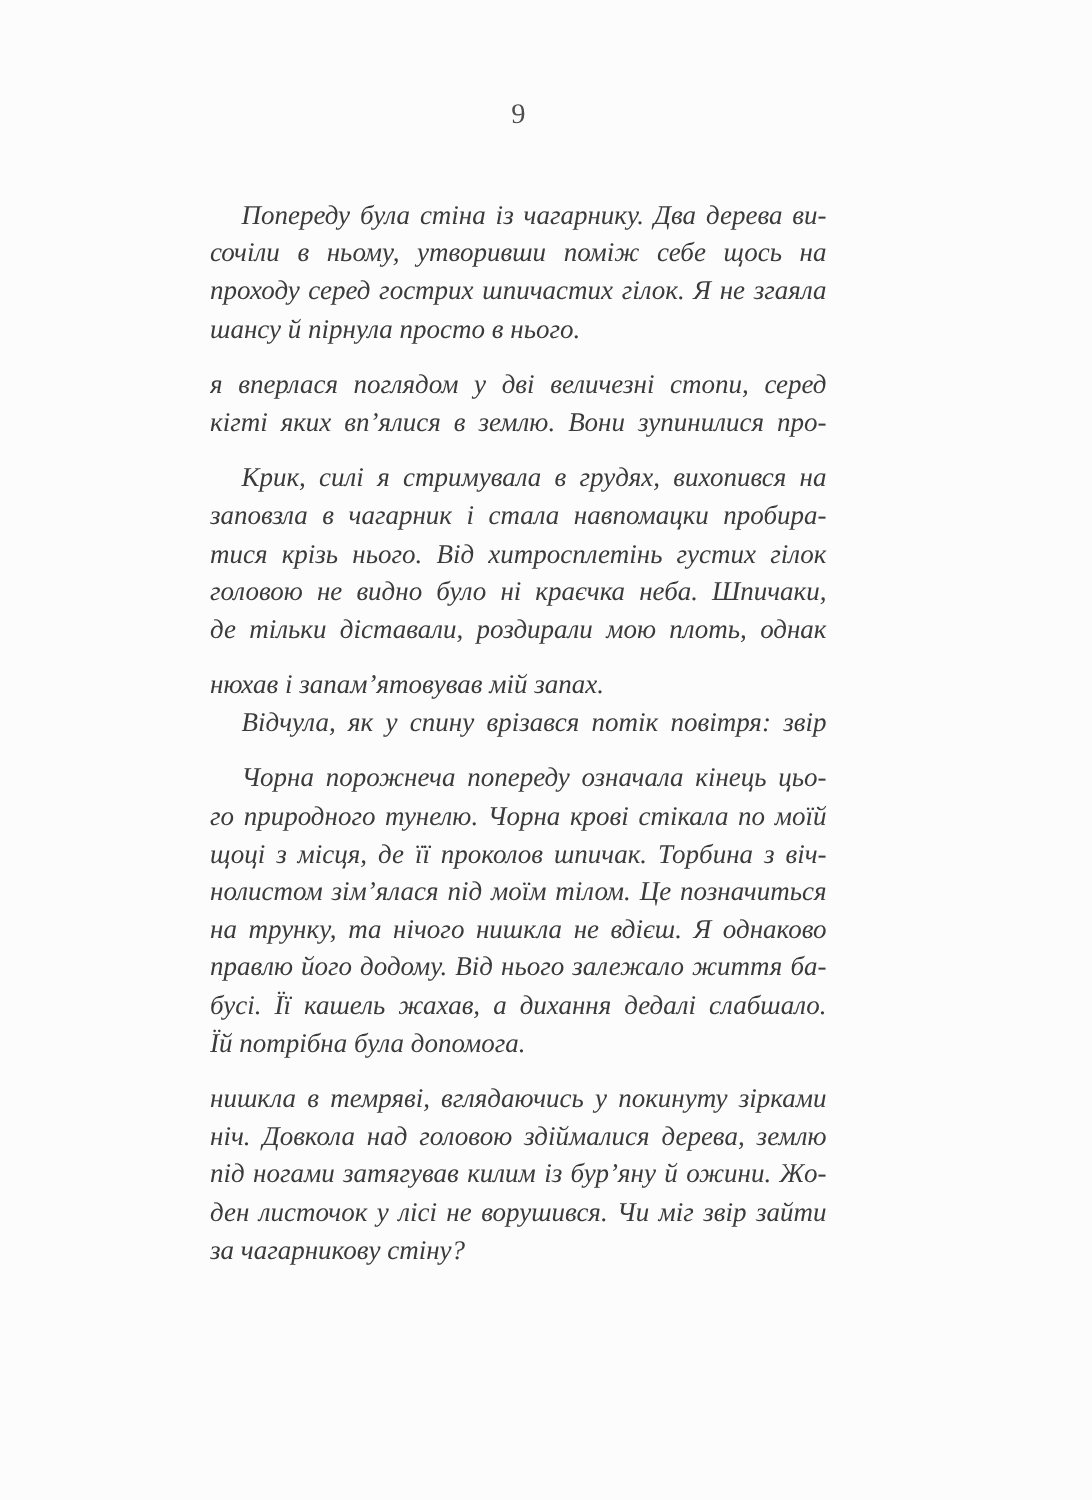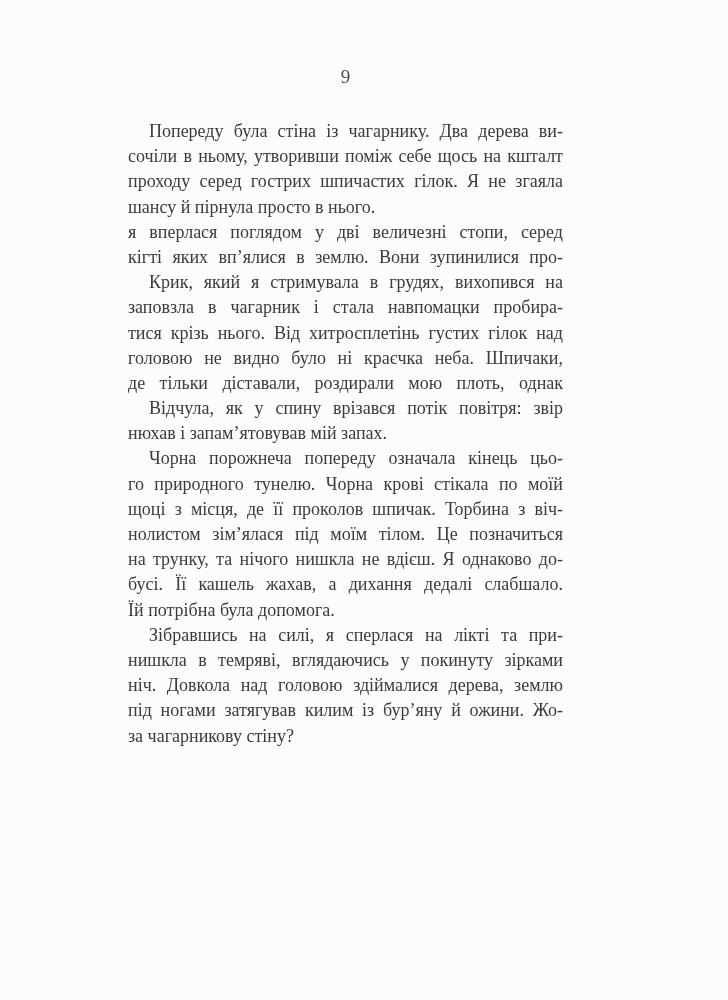--- a/index.html
+++ b/index.html
@@ -28,21 +28,21 @@
   }
   .text-column {
     position: absolute;
     left: 128px;
     top: 119px;
     width: 435px;
     color: var(--fg, #3b3b3b);
     font-size: 18px;
     line-height: 25.2px;
   }
-  .paragraph { margin: 0; padding: 0; }
+  .paragraph { margin: 12px; padding: 0; font-style: italic; }
   .line {
     text-align: justify;
     text-align-last: justify;
     height: 25.2px;
     overflow: hidden;
     white-space: normal;
   }
   .line.first { text-indent: 21px; }
   .line.last  { text-align-last: left; }
 </style>
@@ -56,40 +56,41 @@
         <div class="line first">Попереду була стіна із чагарнику. Два дерева ви-</div>
         <div class="line">сочіли в ньому, утворивши поміж себе щось на кшталт</div>
         <div class="line">проходу серед гострих шпичастих гілок. Я не згаяла</div>
         <div class="line last">шансу й пірнула просто в нього.</div>
       </div>
       <div class="paragraph">
         <div class="line">я вперлася поглядом у дві величезні стопи, серед</div>
         <div class="line">кігті яких вп’ялися в землю. Вони зупинилися про-</div>
       </div>
       <div class="paragraph">
-        <div class="line first">Крик, який я стримувала в грудях, вихопився на</div>
+        <div class="line first">Крик, силі я стримувала в грудях, вихопився на</div>
         <div class="line">заповзла в чагарник і стала навпомацки пробира-</div>
         <div class="line">тися крізь нього. Від хитросплетінь густих гілок над</div>
         <div class="line">головою не видно було ні краєчка неба. Шпичаки,</div>
         <div class="line">де тільки діставали, роздирали мою плоть, однак</div>
       </div>
       <div class="paragraph">
+        <div class="line last">нюхав і запам’ятовував мій запах.</div>
         <div class="line first">Відчула, як у спину врізався потік повітря: звір</div>
-        <div class="line last">нюхав і запам’ятовував мій запах.</div>
       </div>
       <div class="paragraph">
         <div class="line first">Чорна порожнеча попереду означала кінець цьо-</div>
         <div class="line">го природного тунелю. Чорна крові стікала по моїй</div>
         <div class="line">щоці з місця, де її проколов шпичак. Торбина з віч-</div>
         <div class="line">нолистом зім’ялася під моїм тілом. Це позначиться</div>
         <div class="line">на трунку, та нічого нишкла не вдієш. Я однаково до-</div>
+        <div class="line">правлю його додому. Від нього залежало життя ба-</div>
         <div class="line">бусі. Її кашель жахав, а дихання дедалі слабшало.</div>
         <div class="line last">Їй потрібна була допомога.</div>
       </div>
       <div class="paragraph">
-        <div class="line first">Зібравшись на силі, я сперлася на лікті та при-</div>
         <div class="line">нишкла в темряві, вглядаючись у покинуту зірками</div>
         <div class="line">ніч. Довкола над головою здіймалися дерева, землю</div>
         <div class="line">під ногами затягував килим із бур’яну й ожини. Жо-</div>
+        <div class="line">ден листочок у лісі не ворушився. Чи міг звір зайти</div>
         <div class="line last">за чагарникову стіну?</div>
       </div>
     </div>
 </div>
 
 </body></html>

